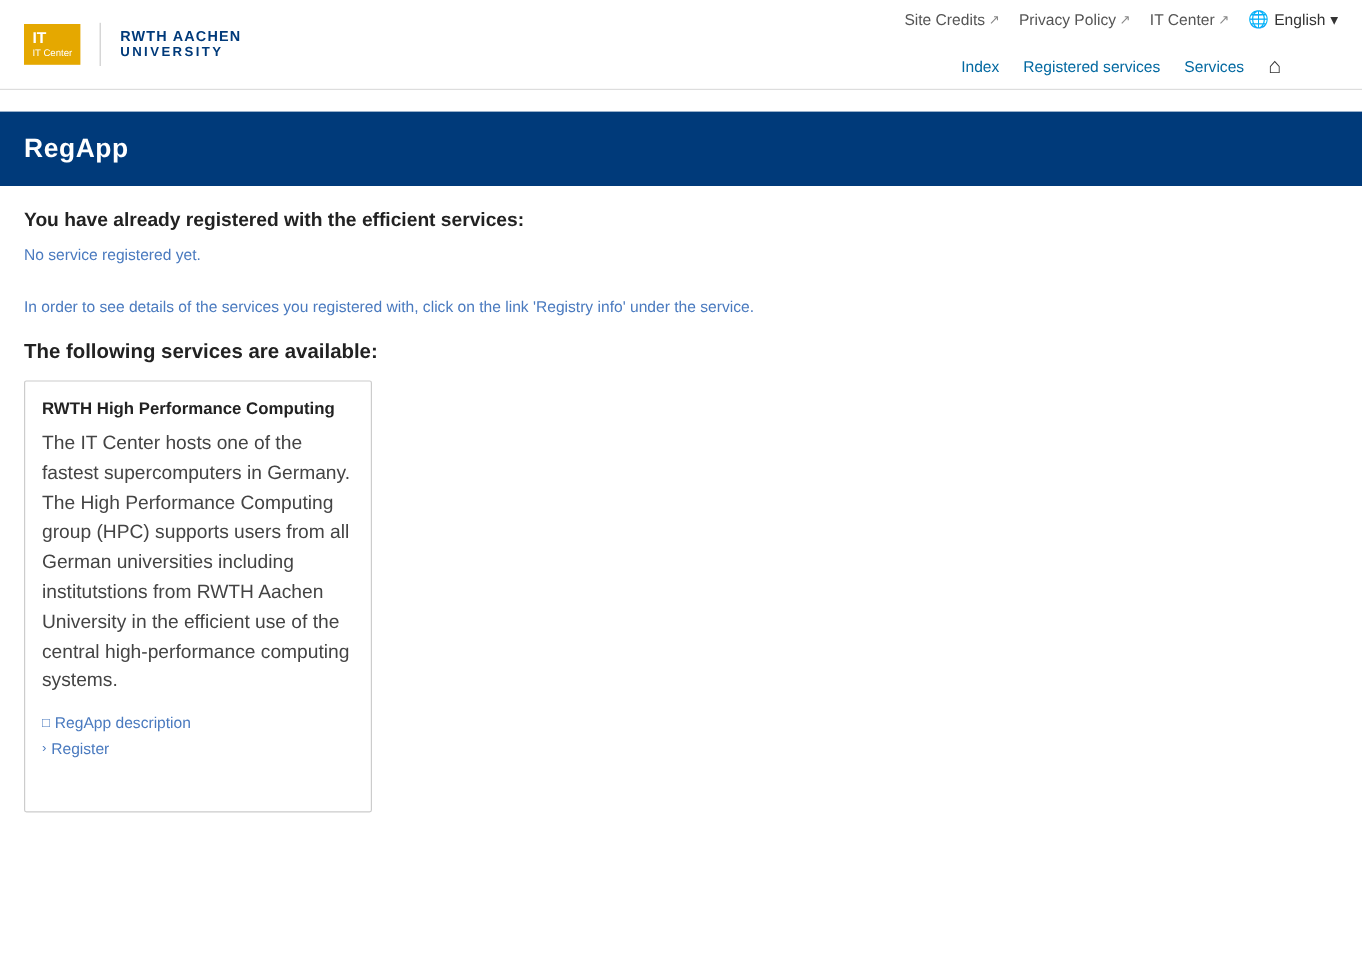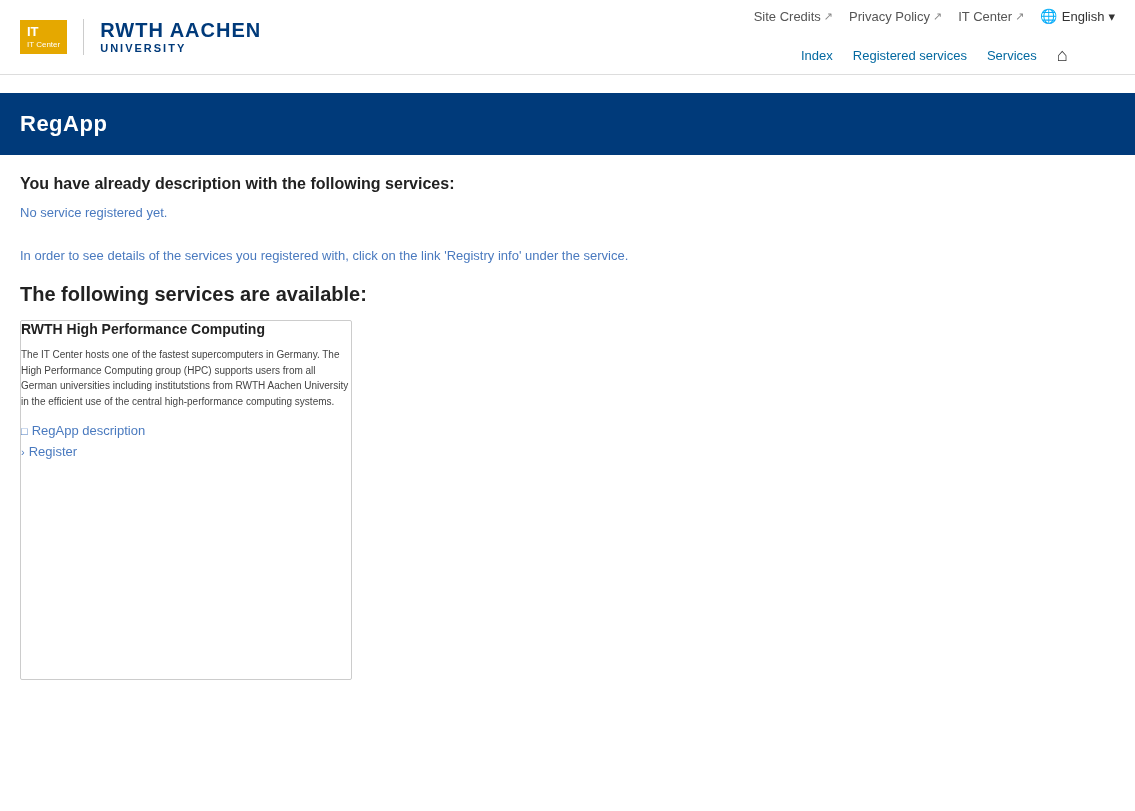--- a/index.html
+++ b/index.html
@@ -101,41 +101,42 @@
       color: #4a7abf;
       font-size: 13px;
       margin-bottom: 28px;
     }
     .registry-info-text {
       color: #4a7abf;
       font-size: 13px;
       margin-bottom: 20px;
     }
     .available-section h2 {
-      font-size: 20px;
+      font-size: 17px;
       font-weight: bold;
       margin-bottom: 14px;
       color: #222;
     }
 
     
     .service-card {
       border: 1px solid #ccc;
       border-radius: 2px;
-      width: 332px;
+      width: 290px;
+      padding: 14px;
       min-height: 360px;
     }
     .service-card-title {
       font-size: 14px;
       font-weight: bold;
       margin-bottom: 10px;
       color: #222;
     }
     .service-card-desc {
-      font-size: 10px;
+      font-size: 16px;
       color: #444;
       line-height: 1.55;
       margin-bottom: 14px;
     }
     .service-card-links {
       display: flex;
       flex-direction: column;
       gap: 6px;
     }
     .service-card-links a {
@@ -158,21 +159,21 @@
     }
 
     
     .rwth-logo-text {
       font-size: 13px;
       font-weight: bold;
       color: #003a7a;
       line-height: 1.15;
       font-family: Arial, sans-serif;
     }
-    .rwth-logo-line1 { font-size: 20px; letter-spacing: 1px; }
+    .rwth-logo-line1 { font-size: 12px; letter-spacing: 1px; }
     .rwth-logo-line2 { font-size: 11px; letter-spacing: 2px; }
 
     .it-box {
       background: #e5a800;
       color: #fff;
       font-weight: bold;
       font-size: 13px;
       padding: 4px 7px;
       display: inline-block;
       line-height: 1.2;
@@ -238,21 +239,21 @@
   </div>
 </div>
 
 <div class="page-header">
   <h1>RegApp</h1>
 </div>
 
 <div class="main-content">
 
   <div class="registered-section">
-    <h2>You have already description with the following services:</h2>
+    <h2>You have already registered with the efficient services:</h2>
     <p class="no-service-text">No service registered yet.</p>
     <p class="registry-info-text">In order to see details of the services you registered with, click on the link 'Registry info' under the service.</p>
   </div>
 
   <div class="available-section">
     <h2>The following services are available:</h2>
 
     <div class="service-card">
       <div class="service-card-title">RWTH High Performance Computing</div>
       <p class="service-card-desc">The IT Center hosts one of the fastest supercomputers in Germany. The High Performance Computing group (HPC) supports users from all German universities including institutstions from RWTH Aachen University in the efficient use of the central high-performance computing systems.</p>

